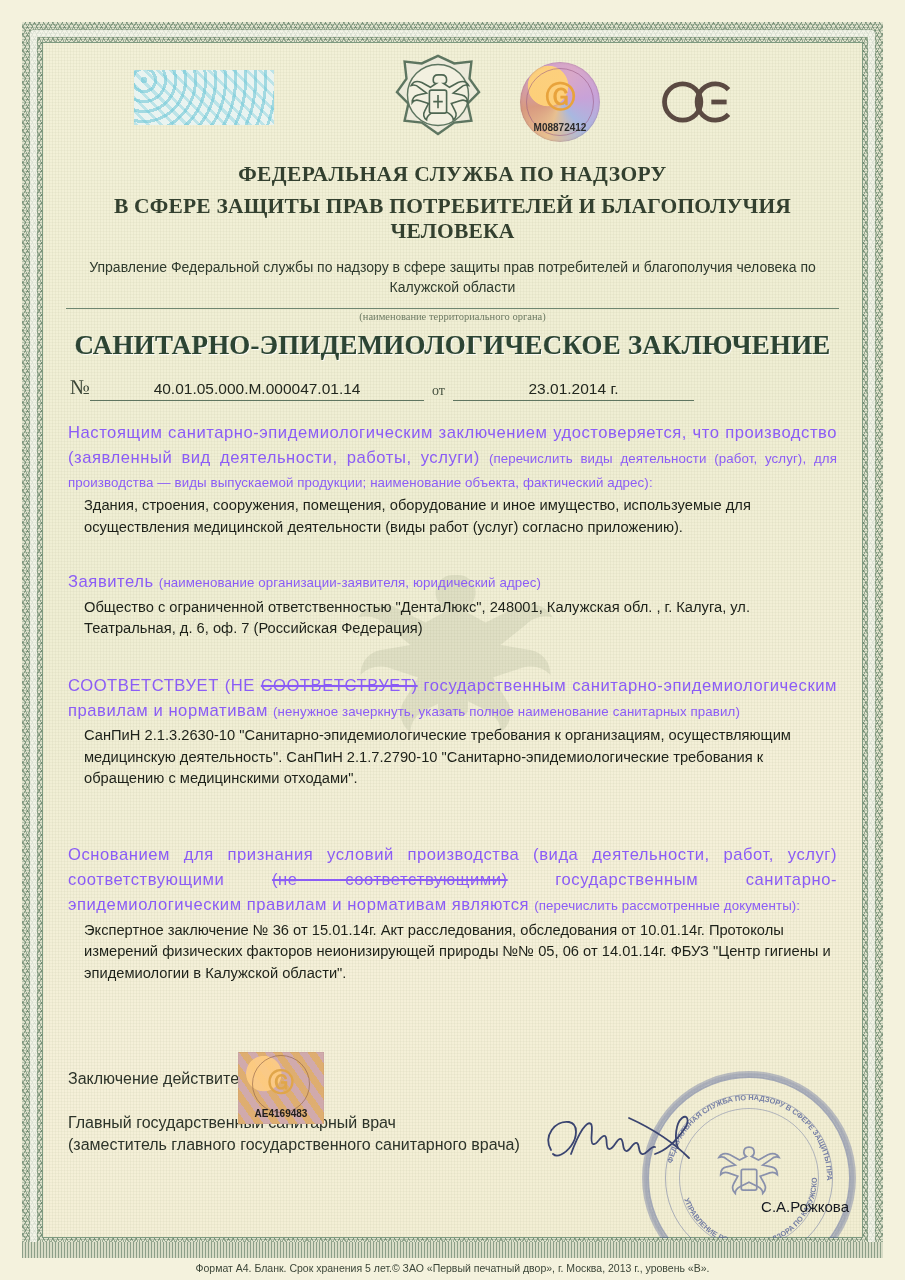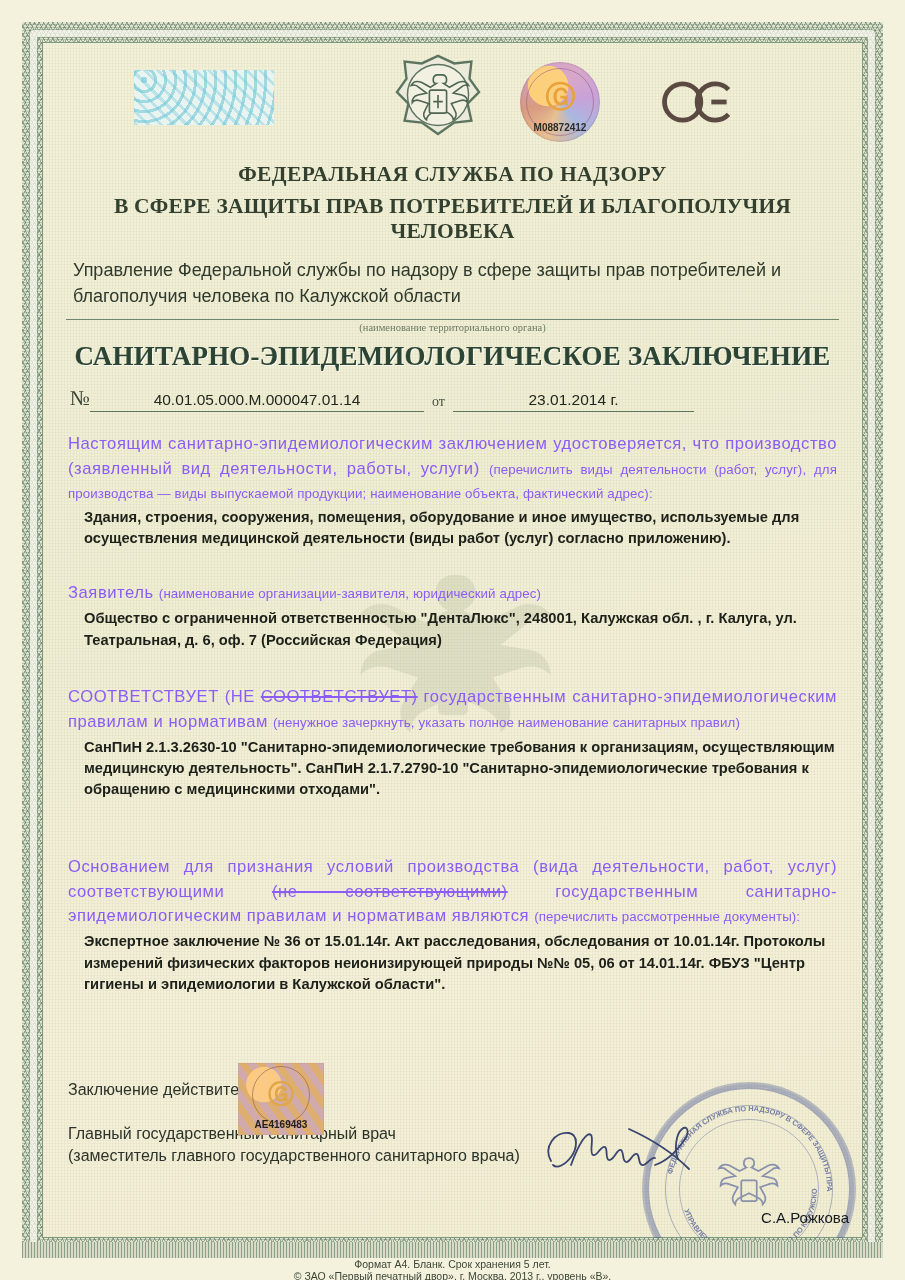--- a/index.html
+++ b/index.html
@@ -77,22 +77,22 @@
   }
   .se-logo svg{width:100%;height:100%;}
 
   
   .org1,.org2{
     text-align:center;color:#33402f;font-family:"Liberation Serif",serif;font-weight:700;
   }
   .org1{font-size:21.5px;letter-spacing:.4px;margin:0 0 7px;}
   .org2{font-size:21.5px;letter-spacing:.2px;margin:0 8px 14px;}
   .org-sub{
-    color:#2f3a2d;font-size:18px;line-height:1.42;
-    padding:0 31px;margin-bottom:10px;
+    text-align:center;color:#2f3a2d;font-size:14px;line-height:1.42;
+    padding:0 20px;margin-bottom:10px;
   }
   .rule{height:1px;background:#6e8670;margin:4px 24px 2px;}
   .caption-center{
     text-align:center;color:#6d7a63;font-family:"Liberation Serif",serif;
     font-size:10.5px;margin-bottom:8px;
   }
   .doc-title{
     text-align:center;color:#2c4433;font-family:"Liberation Serif",serif;font-weight:700;
     font-size:27px;letter-spacing:.2px;margin:6px 0 14px;
     text-shadow:1px 1px 0 rgba(255,255,255,.75), -0.5px -0.5px 0 rgba(80,110,85,.3);
@@ -108,21 +108,21 @@
 
   
   .body{padding:0 26px;}
   .form-txt{
     color:#8b5cf6;font-size:15.3px;line-height:1.5;text-align:justify;
     letter-spacing:.1px;
   }
   .form-txt .big{font-size:16.6px;letter-spacing:.55px;}
   .form-txt .small{font-size:13.3px;letter-spacing:.1px;}
   .fill-txt{
-    color:#1d2119;font-size:14.7px;line-height:1.45;padding-left:16px;margin-top:2px;font-weight:bold;
+    color:#1d2119;font-size:14.7px;line-height:1.45;padding-left:16px;margin-top:2px;
   }
   .gap-s{height:12px;}
   .gap-m{height:20px;}
   .gap-l{height:34px;}
   .strike{text-decoration:line-through;text-decoration-thickness:1.6px;}
 
   
   .lower{position:relative;padding:0 26px;margin-top:30px;height:235px;}
   .holo2{
     position:absolute;left:196px;top:-18px;width:86px;height:72px;
@@ -167,22 +167,22 @@
 
   
   .wave{
     position:absolute;left:22px;right:22px;bottom:22px;height:16px;
     background:
       repeating-linear-gradient(90deg, rgba(90,118,95,.6) 0 1px, rgba(255,255,255,0) 1px 3px),
       #d8dcc6;
   }
   .footer{
     position:absolute;left:58px;right:58px;bottom:2px;height:20px;
-    display:flex;justify-content:flex-start;align-items:center;
-    color:#3b4537;font-size:10.5px;flex-direction:column;
+    display:flex;justify-content:center;align-items:center;
+    color:#3b4537;font-size:10.5px;
   }
   .footer .right{color:#3b4537;}
 </style>
 </head>
 <body>
 
 <div class="page">
 
   <div class="border-outer"></div>
   <div class="border-ribbon"></div>

